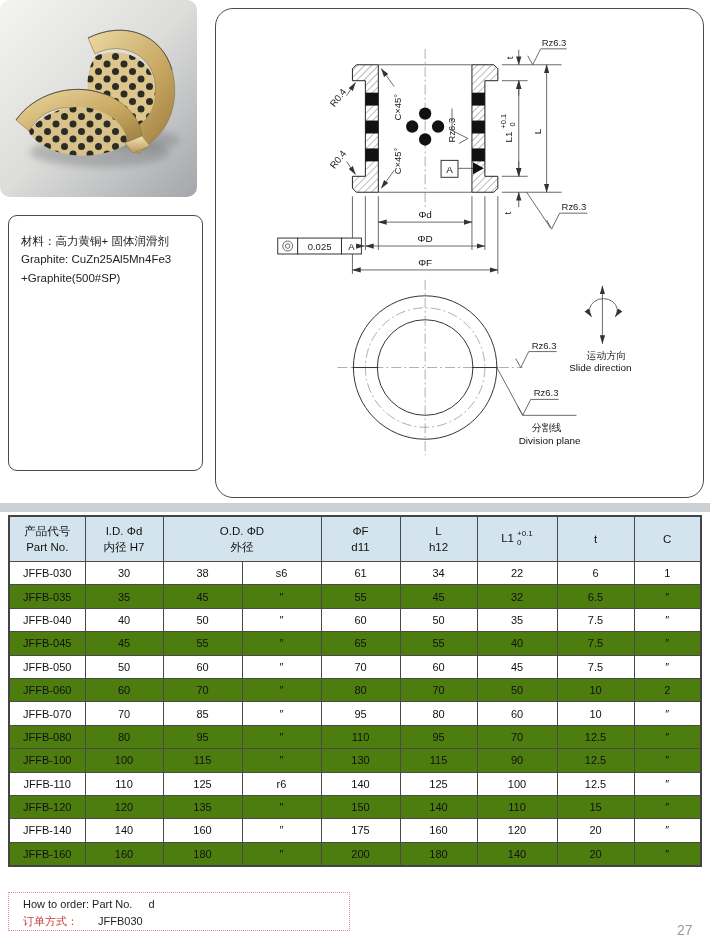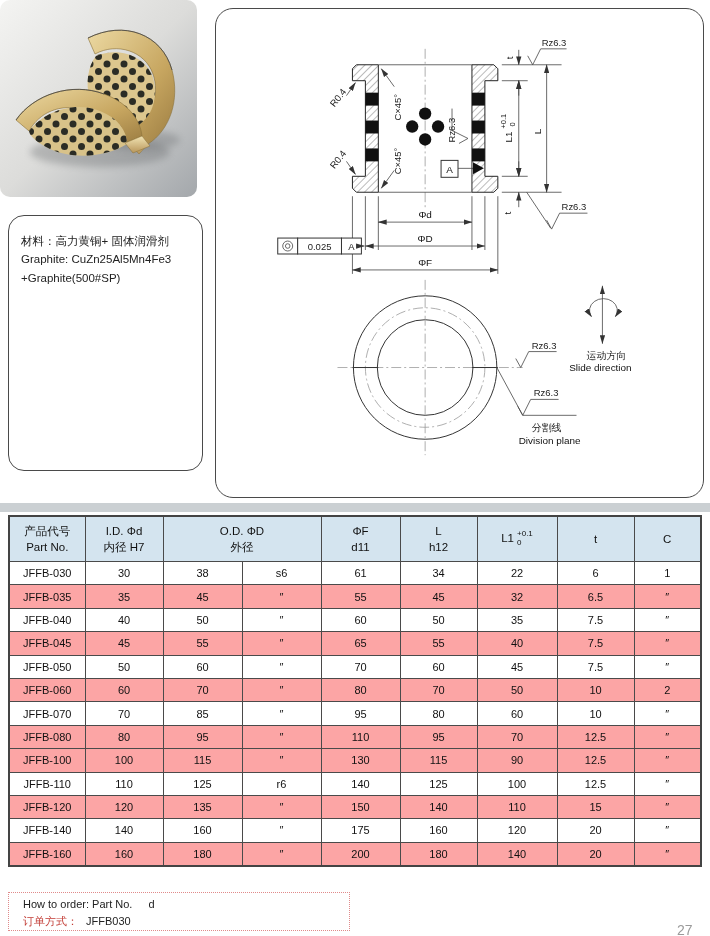--- a/index.html
+++ b/index.html
@@ -1,35 +1,35 @@
 <!DOCTYPE html>
 <html><head>
 <meta charset="utf-8">
 <style>
   html,body{margin:0;padding:0}
   body{width:710px;height:936px;position:relative;overflow:hidden;background:#fff;
        font-family:"Liberation Sans","DejaVu Sans",sans-serif;color:#222}
   .panel{position:absolute;background:#fff;border:1px solid #4a4a4a}
   #photo-panel{left:8px;top:8px;width:197px;height:197px;border:none;border-radius:10px;overflow:hidden}
-  #material-panel{left:8px;top:215px;width:195px;height:256px;border-radius:16px;
+  #material-panel{left:8px;top:215px;width:195px;height:256px;border-radius:9px;
                   padding:16px 10px 0 12px;box-sizing:border-box;font-size:11.5px;line-height:1.6}
   #drawing-panel{left:215px;top:8px;width:487px;height:488px;border-radius:18px}
   #divider-band{position:absolute;left:0;top:503px;width:710px;height:9px;background:#cbd0d3}
   #spec-table{position:absolute;left:8px;top:515px;width:694px;border-collapse:collapse;
               table-layout:fixed;font-size:11px;color:#111;border:2px solid #444}
   #spec-table th,#spec-table td{border:1px solid #4a4a4a;text-align:center;vertical-align:middle;
               padding:0;height:22.4px;font-weight:normal;overflow:hidden}
   #spec-table thead th{background:#d4e4ef;height:44px;font-size:11.5px;line-height:1.4}
-  #spec-table tr.alt{background:#fca5a5}
+  #spec-table tr.alt{background:#4d7c0f}
   .tolstack{display:inline-flex;flex-direction:column;font-size:8px;line-height:1.15;
             text-align:left;vertical-align:middle;margin-left:3px;position:relative;top:-1px}
   #order-box{position:absolute;left:8px;top:892px;width:342px;height:39px;box-sizing:border-box;
              border:1.5px dotted #e08a8a;padding:3px 0 0 14px;font-size:11px;line-height:1.5}
   .red{color:#c23b34}
-  .gap1{margin-left:16px}.gap2{}.gap3{margin-left:8px}
+  .gap1{margin-left:16px}.gap2{}.gap3{margin-left:20px}
   #page-number{position:absolute;left:677px;top:922px;font-size:14px;color:#9a9a9a}
   
   .ln{stroke:#333;stroke-width:1;fill:none}
   .thin{stroke:#444;stroke-width:.8;fill:none}
   .cl{stroke:#9a9a9a;stroke-width:.8;stroke-dasharray:10 3 2 3;fill:none}
   .dl{font-size:9.5px;fill:#222}
   .dm{font-size:10px;fill:#111}
   .sm{font-size:7.5px;fill:#111}
   .cjk{font-size:10px;fill:#222}
 </style>

